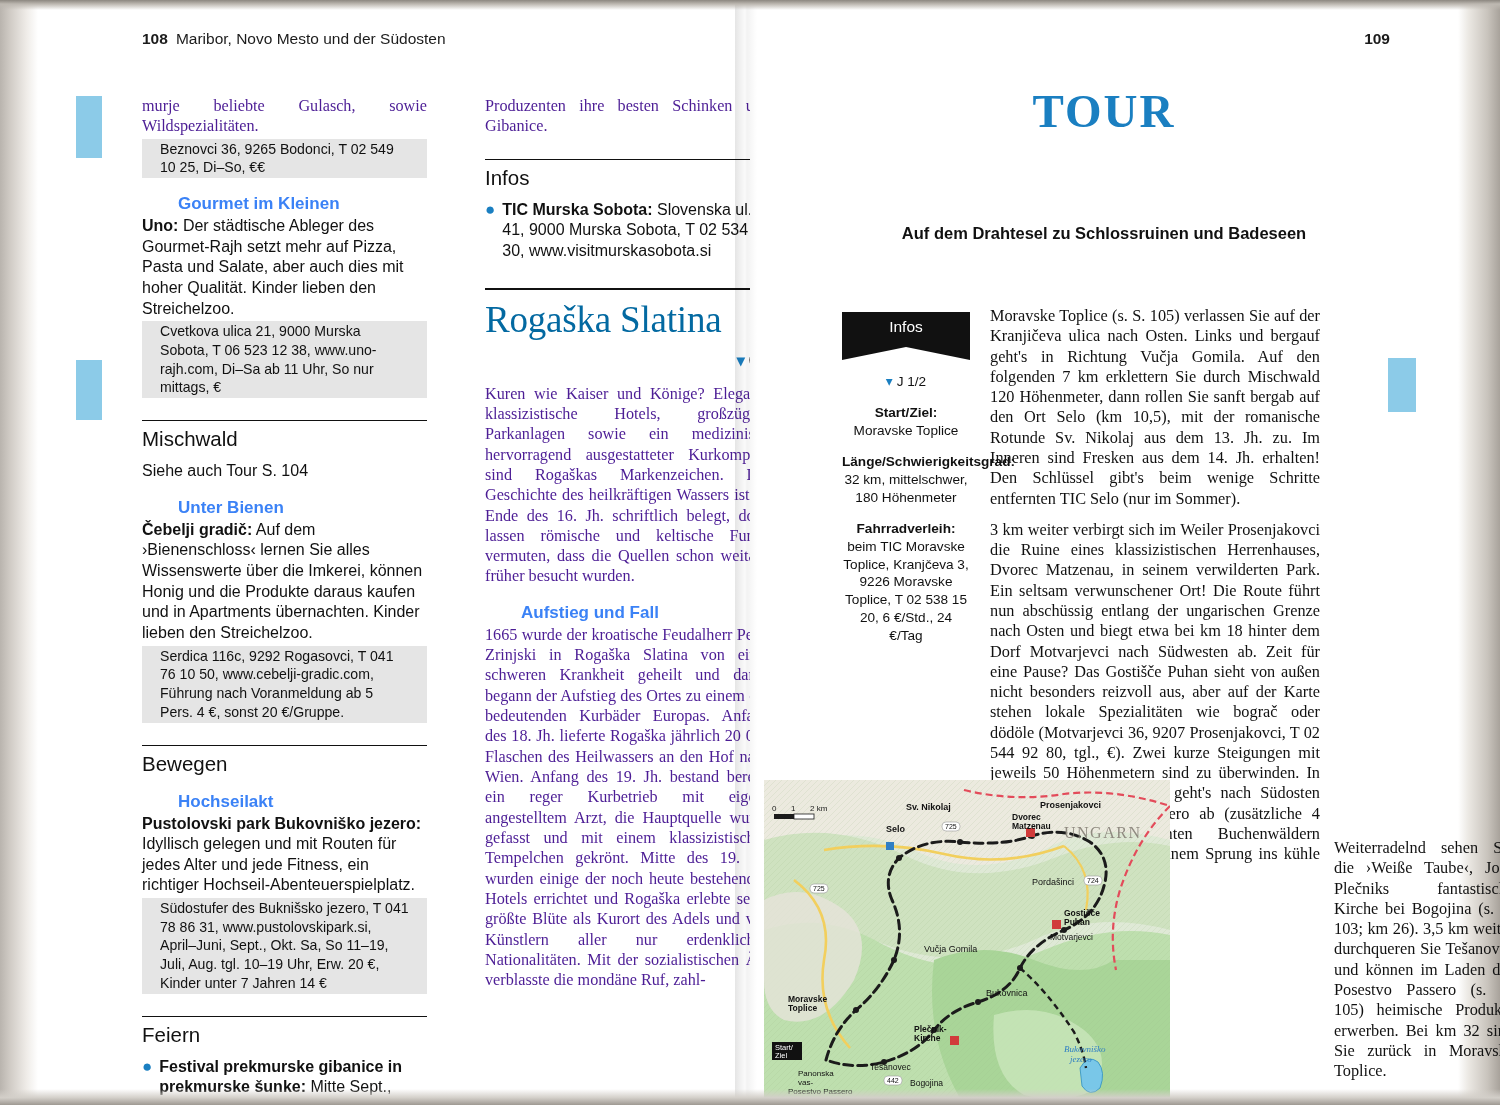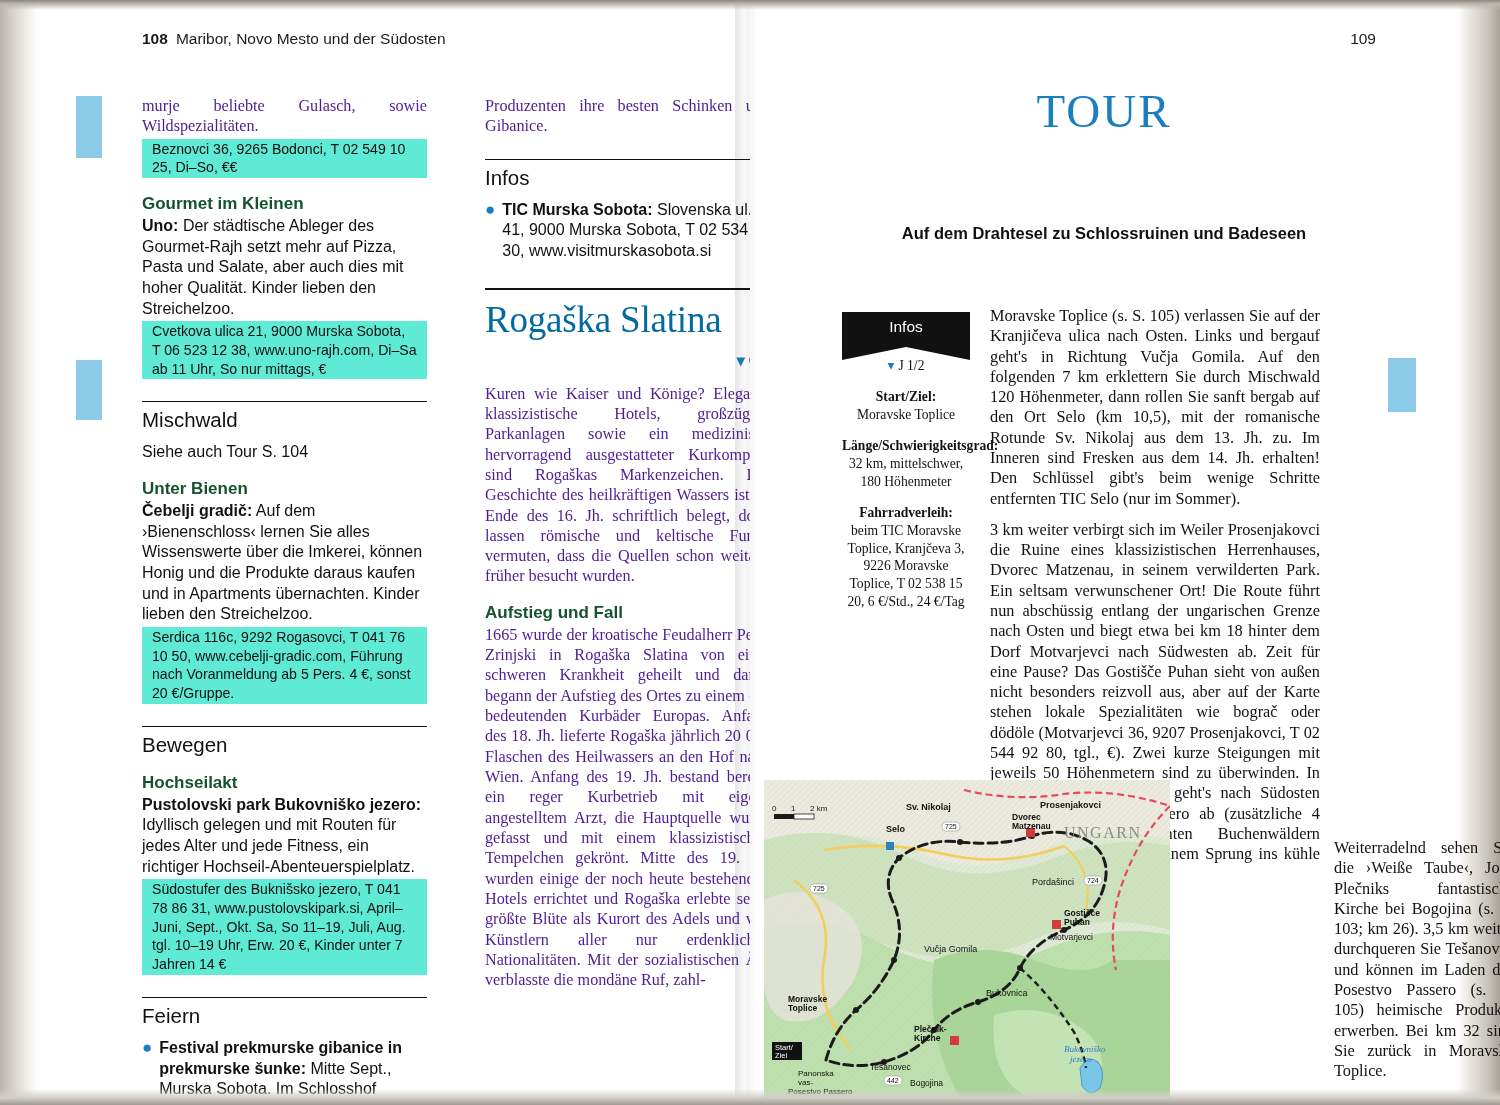--- a/index.html
+++ b/index.html
@@ -82,21 +82,21 @@
     top: 30px;
     font-family: "Liberation Sans", sans-serif;
     font-size: 15.5px;
     color: #1b1b1b;
   }
   .running-head .pg {
     font-weight: bold;
     margin-right: 8px;
   }
   .rh-left { left: 104px; }
-  .rh-right { right: 82px; font-weight: normal; }
+  .rh-right { right: 68px; font-weight: bold; }
 
   .col {
     position: absolute;
     top: 96px;
     width: 285px;
   }
   .col-1 { left: 104px; }
   .col-2 { left: 447px; }
 
   p, div.t {
@@ -107,32 +107,33 @@
     line-height: 1.255;
     color: #4c1d95;
     text-align: justify;
     hyphens: auto;
   }
   .addr {
     font-family: "Liberation Sans", sans-serif;
     font-size: 14.1px;
     line-height: 1.33;
     color: #111111;
-    background: #5eead4;
-    padding: 1px 10px;
+    background: #e5e5e5;
+    padding: 1px 18px;
     margin-top: 2px;
     text-align: left;
   }
   .sub-blue {
     font-family: "Liberation Sans", sans-serif;
     font-size: 17px;
     font-weight: bold;
-    color: #14532d;
+    color: #3b82f6;
     margin-top: 16px;
     margin-bottom: 2px;
+    margin-left: 36px;
   }
   .sans {
     font-family: "Liberation Sans", sans-serif;
     font-size: 16px;
     line-height: 1.29;
     color: #111111;
     text-align: left;
   }
   .sans b { font-weight: bold; }
   .section-rule {
@@ -178,21 +179,21 @@
   .pin { color: #1a7fc1; margin-right: 4px; }
 
   
   .tour-word {
     position: absolute;
     top: 84px;
     left: 0; width: 708px;
     text-align: center;
     font-family: "Liberation Serif", serif;
     font-size: 47px;
-    font-weight: normal;
+    font-weight: bold;
     color: #1a7fc1;
     letter-spacing: 2px;
   }
   .tour-title {
     position: absolute;
     top: 137px;
     left: 0; width: 708px;
     text-align: center;
     font-family: "Liberation Serif", serif;
     font-size: 38px;
@@ -225,26 +226,26 @@
   }
   .infos-tab:after {
     content: "";
     position: absolute;
     left: 0; bottom: -13px;
     border-left: 64px solid #111111;
     border-right: 64px solid #111111;
     border-bottom: 13px solid transparent;
   }
   .infos-body {
-    font-family: Liberation Serif, serif;
+    font-family: Liberation Sans, sans-serif;
     font-size: 13.6px;
     line-height: 1.32;
     color: #111;
     text-align: center;
-    margin-top: 10px;
+    margin-top: 26px;
   }
   .infos-body .lbl { font-weight: bold; }
   .infos-body .blk { margin-top: 13px; }
   .tour-col {
     position: absolute;
     left: 240px;
     top: 306px;
     width: 330px;
     font-size: 16.3px;
     line-height: 1.245;

